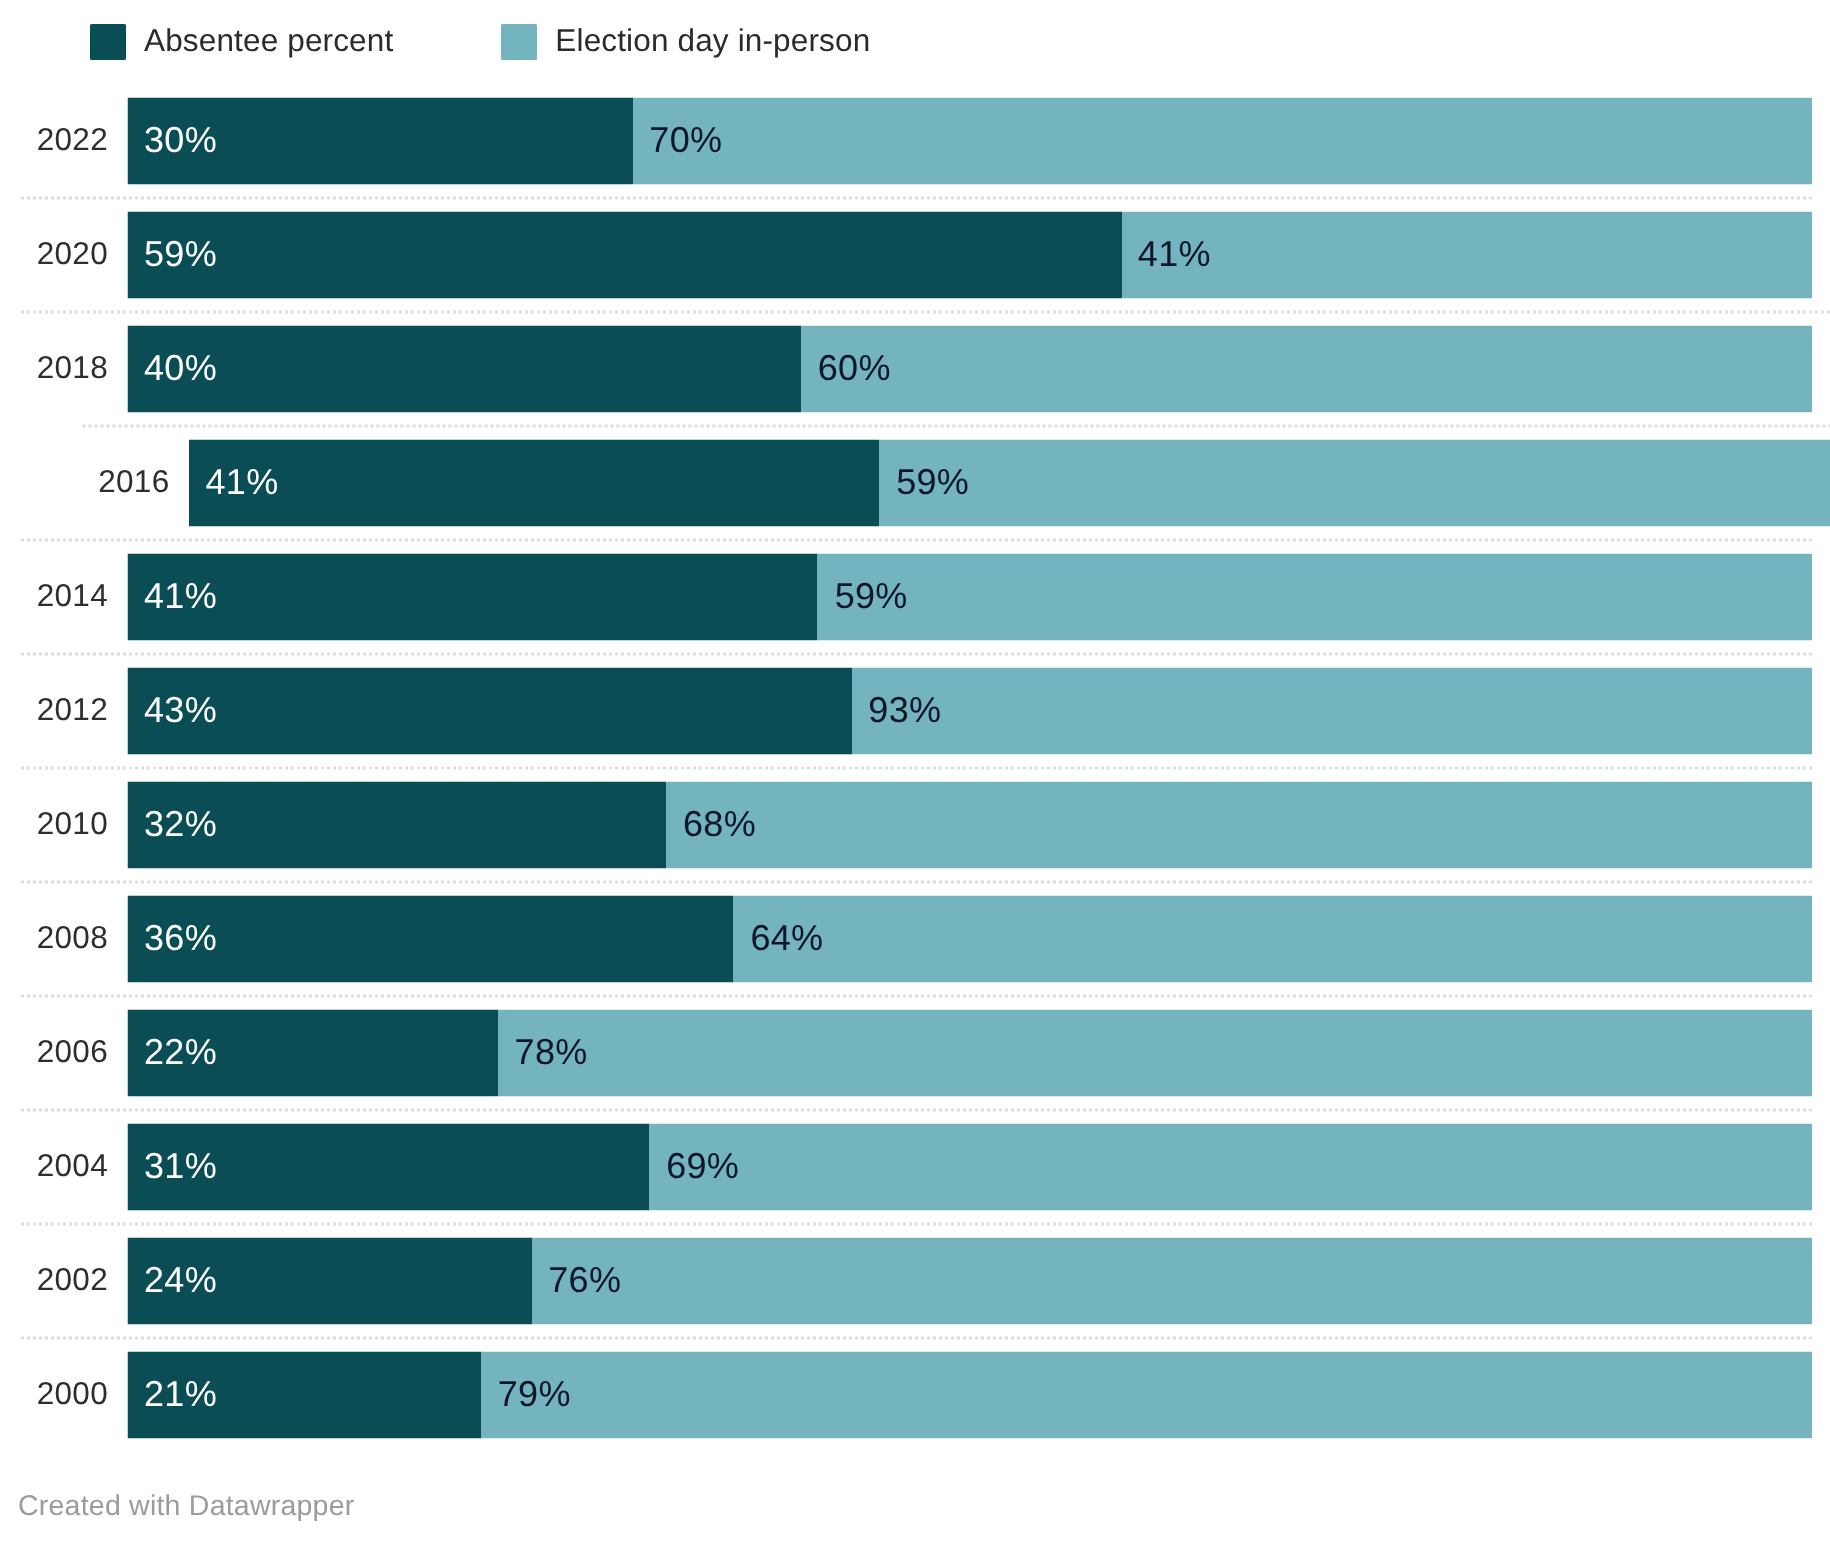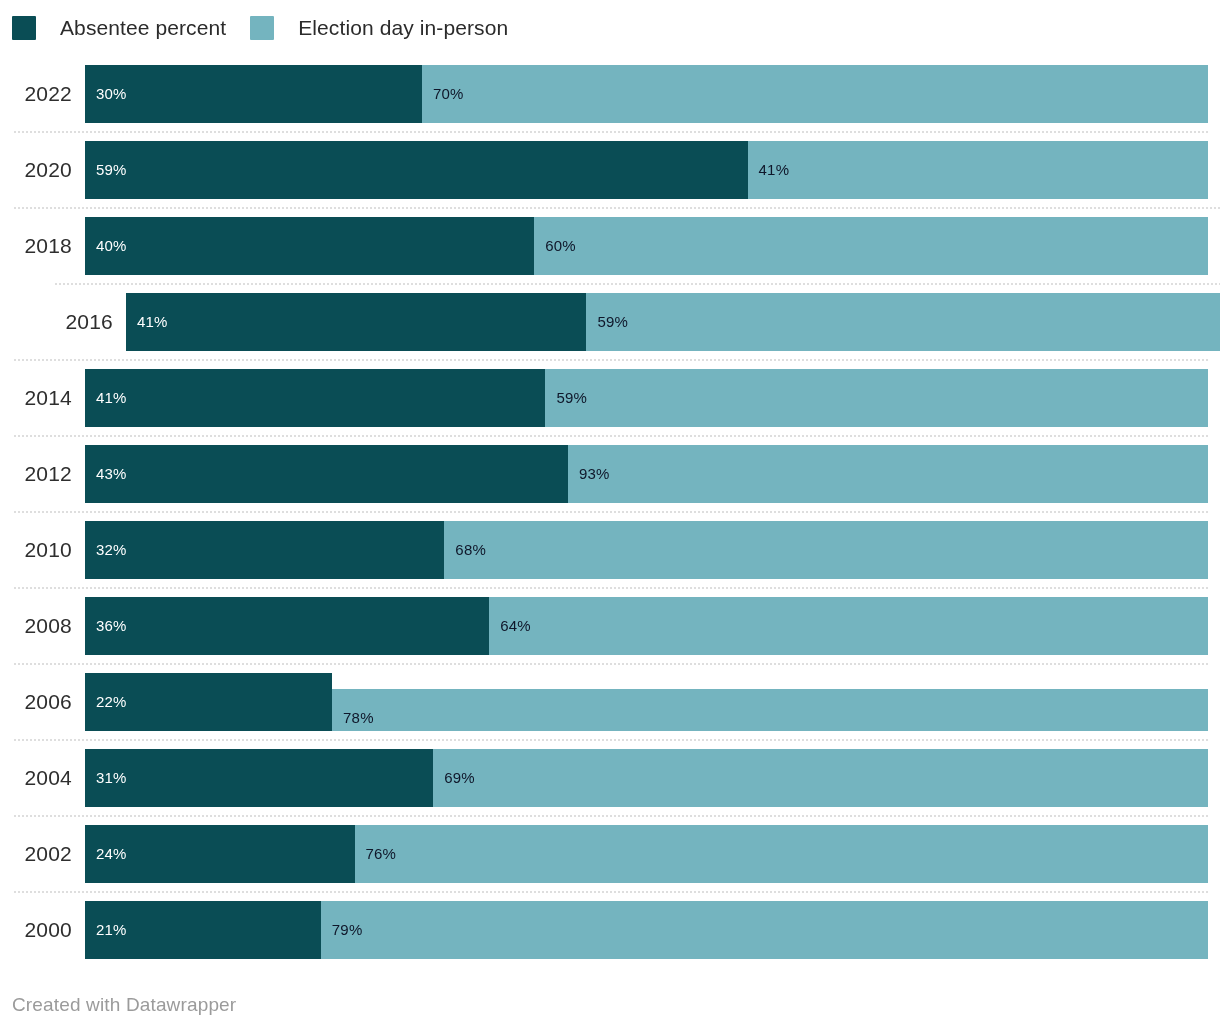--- a/index.html
+++ b/index.html
@@ -28,21 +28,22 @@
     left: 12px;
     top: 12px;
     display: flex;
     align-items: center;
     gap: 24px;
     height: 32px;
   }
   .legend-item {
     display: flex;
     align-items: center;
-    gap: 24px;
+    gap: 12px;
+    margin-left: 48px;
   }
   .legend-swatch {
     width: 24px;
     height: 24px;
     flex: 0 0 auto;
     border-radius: 1px;
   }
   .legend-label {
     font-size: 21px;
     color: #2b2b2b;
@@ -107,21 +108,21 @@
     flex: 0 0 auto;
     min-width: 0;
   }
 
   .seg-label {
     position: absolute;
     left: 11px;
     top: 0;
     height: 42px;
     line-height: 58px;
-    font-size: 15px;
+    font-size: 24px;
     white-space: nowrap;
     letter-spacing: 0.2px;
   }
   .seg-absentee .seg-label { color: #ffffff; }
   .seg-inperson .seg-label { color: #0f172a; }
 
   
   .footer {
     position: absolute;
     left: 12px;
@@ -244,21 +245,21 @@
           </div>
         </div>
       </div>
       <div class="row" style="top: 608px;">
         <div class="row-sep"></div>
         <div class="row-label" style="top: 10px;">2006</div>
         <div class="bar-track">
           <div class="seg seg-absentee" style="width: 22%; background: rgb(10, 77, 85);">
             <span class="seg-label">22%</span>
           </div>
-          <div class="seg seg-inperson" style="width: 78%; background: rgb(116, 180, 191); margin-top: 16px;">
+          <div class="seg seg-inperson" style="width: 78%; background: rgb(116, 180, 191);">
             <span class="seg-label">78%</span>
           </div>
         </div>
       </div>
       <div class="row" style="top: 684px;">
         <div class="row-sep"></div>
         <div class="row-label" style="top: 10px;">2004</div>
         <div class="bar-track">
           <div class="seg seg-absentee" style="width: 31%; background: rgb(10, 77, 85);">
             <span class="seg-label">31%</span>

